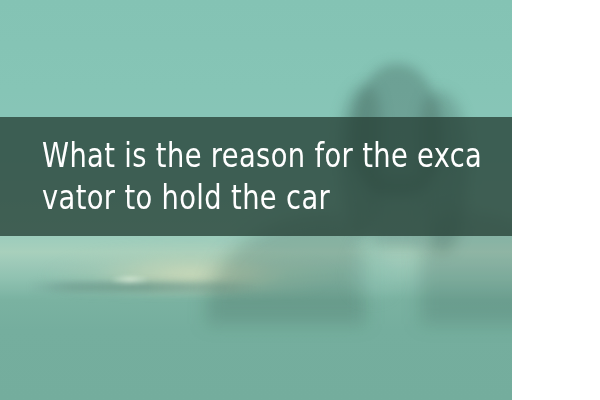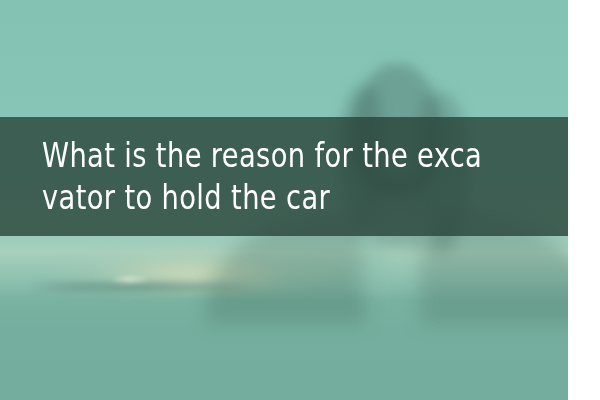--- a/index.html
+++ b/index.html
@@ -4,21 +4,21 @@
 <title>Caption Thumbnail</title>
 <style>
   html, body {
     margin: 0;
     padding: 0;
     background: #ffffff;
   }
 
   #thumbnail {
     position: relative;
-    width: 568px;
+    width: 512px;
     height: 400px;
     overflow: hidden;
     font-family: "DejaVu Sans", "Liberation Sans", sans-serif;
     user-select: none;
   }
 
   
 
   .photo-layer {
     position: absolute;

